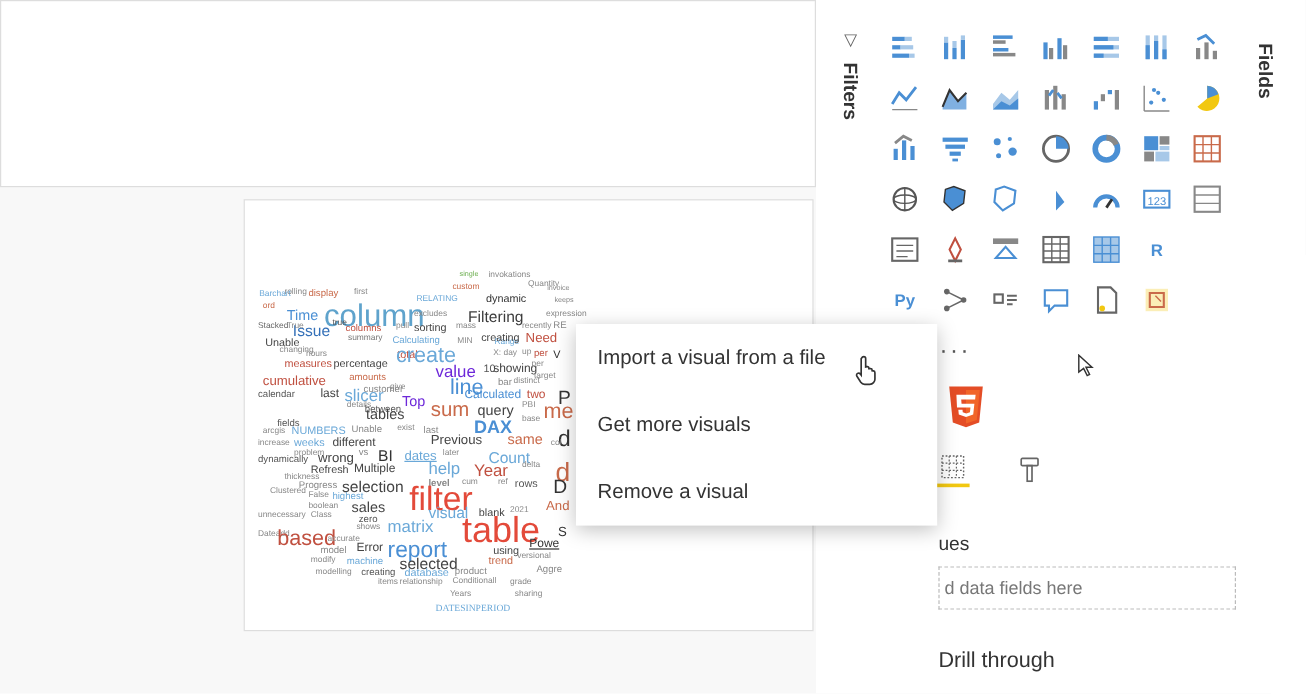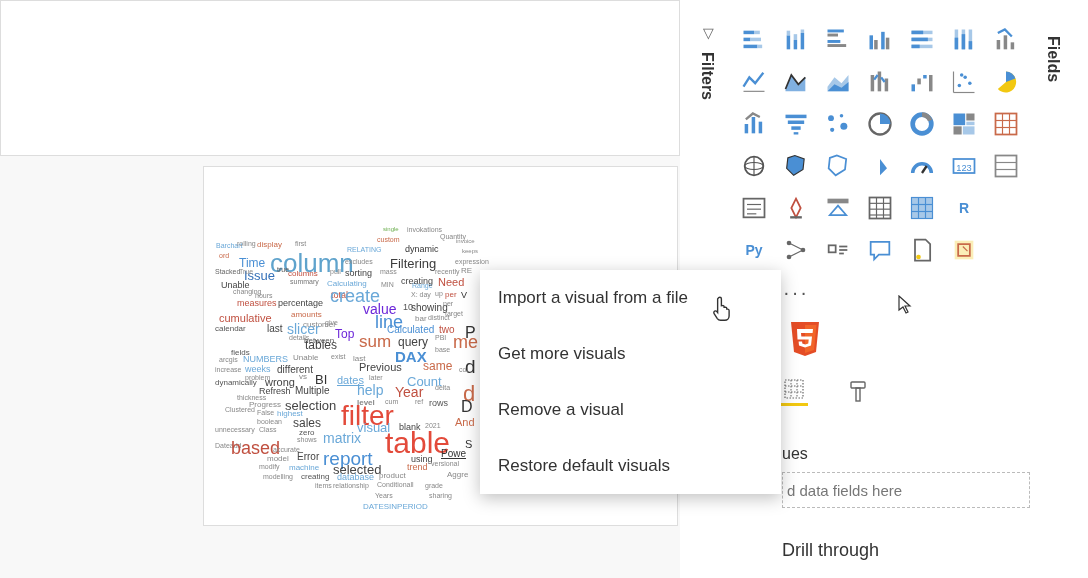--- a/index.html
+++ b/index.html
@@ -189,37 +189,36 @@
     <span style="left: 48px; top: 247px; font-size: 7px; color: rgb(136, 136, 136);">modelling</span>
     <span style="left: 86px; top: 246px; font-size: 8px; color: rgb(85, 85, 85);">creating</span>
     <span style="left: 122px; top: 246px; font-size: 9px; color: rgb(106, 168, 216);">database</span>
     <span style="left: 164px; top: 245px; font-size: 8px; color: rgb(136, 136, 136);">product</span>
     <span style="left: 162px; top: 255px; font-size: 7px; color: rgb(136, 136, 136);">Conditionall</span>
     <span style="left: 100px; top: 256px; font-size: 7px; color: rgb(136, 136, 136);">items</span>
     <span style="left: 118px; top: 256px; font-size: 7px; color: rgb(136, 136, 136);">relationship</span>
     <span style="left: 210px; top: 256px; font-size: 7px; color: rgb(136, 136, 136);">grade</span>
     <span style="left: 160px; top: 266px; font-size: 7px; color: rgb(136, 136, 136);">Years</span>
     <span style="left: 214px; top: 266px; font-size: 7px; color: rgb(136, 136, 136);">sharing</span>
-    <span style="left: 148px; top: 276px; font-size: 8px; color: rgb(106, 168, 216);">DATESINPERIOD</span>
+    <span style="left: 148px; top: 276px; font-size: 8px; color: rgb(106, 168, 216); font-family: Liberation Serif, serif;">DATESINPERIOD</span>
     <span style="left: 24px; top: 42px; font-size: 7px; color: rgb(136, 136, 136);">True</span>
     <span style="left: 225px; top: 7px; font-size: 7px; color: rgb(136, 136, 136);">Quantity</span>
     <span style="left: 130px; top: 32px; font-size: 7px; color: rgb(136, 136, 136);">excludes</span>
     <span style="left: 4px; top: 26px; font-size: 7px; color: rgb(201, 106, 74);">ord</span>
     <span style="left: 42px; top: 14px; font-size: 8px; color: rgb(201, 106, 74);">display</span>
     <span style="left: 22px; top: 14px; font-size: 7px; color: rgb(136, 136, 136);">rolling</span>
     <span style="left: 80px; top: 14px; font-size: 7px; color: rgb(136, 136, 136);">first</span>
     <span style="left: 220px; top: 42px; font-size: 7px; color: rgb(136, 136, 136);">recently</span>
     <span style="left: 228px; top: 74px; font-size: 7px; color: rgb(136, 136, 136);">per</span>
   </div>
 
 <div class="context-menu">
   <div class="menu-item">Import a visual from a file</div>
   <div class="menu-item">Get more visuals</div>
   <div class="menu-item">Remove a visual</div>
-  <div class="menu-item">Restore default visuals</div>
 </div>
 
 <div class="hand-cursor">
   <svg viewBox="0 0 24 28">
       <path d="M9 3c.8 0 1.5.7 1.5 1.5V11l1.2-.2c.6-.1 1.3.3 1.3 1v.5l1.3-.1c.7 0 1.2.5 1.2 1.2v.6l1 .1c.7.1 1.2.7 1.2 1.4v5c0 2-1.6 4-4 4h-4c-1.3 0-2.3-.6-3-1.6l-3-4.6c-.5-.8-.3-1.8.5-2.3.7-.4 1.6-.2 2.1.4l.7.9V4.5C7.5 3.7 8.2 3 9 3z" fill="#fff" stroke="#333" stroke-width="1.3"></path>
     </svg>
 </div>
 
 <div class="arrow-cursor">
   <svg width="16" height="20" viewBox="0 0 16 20">

